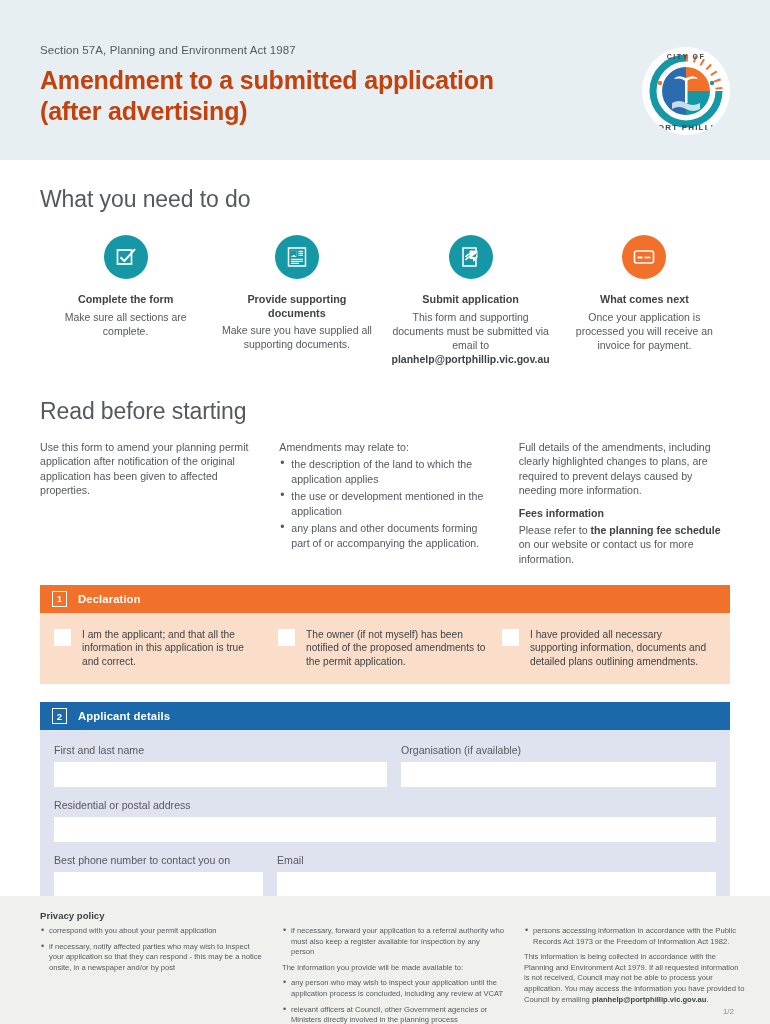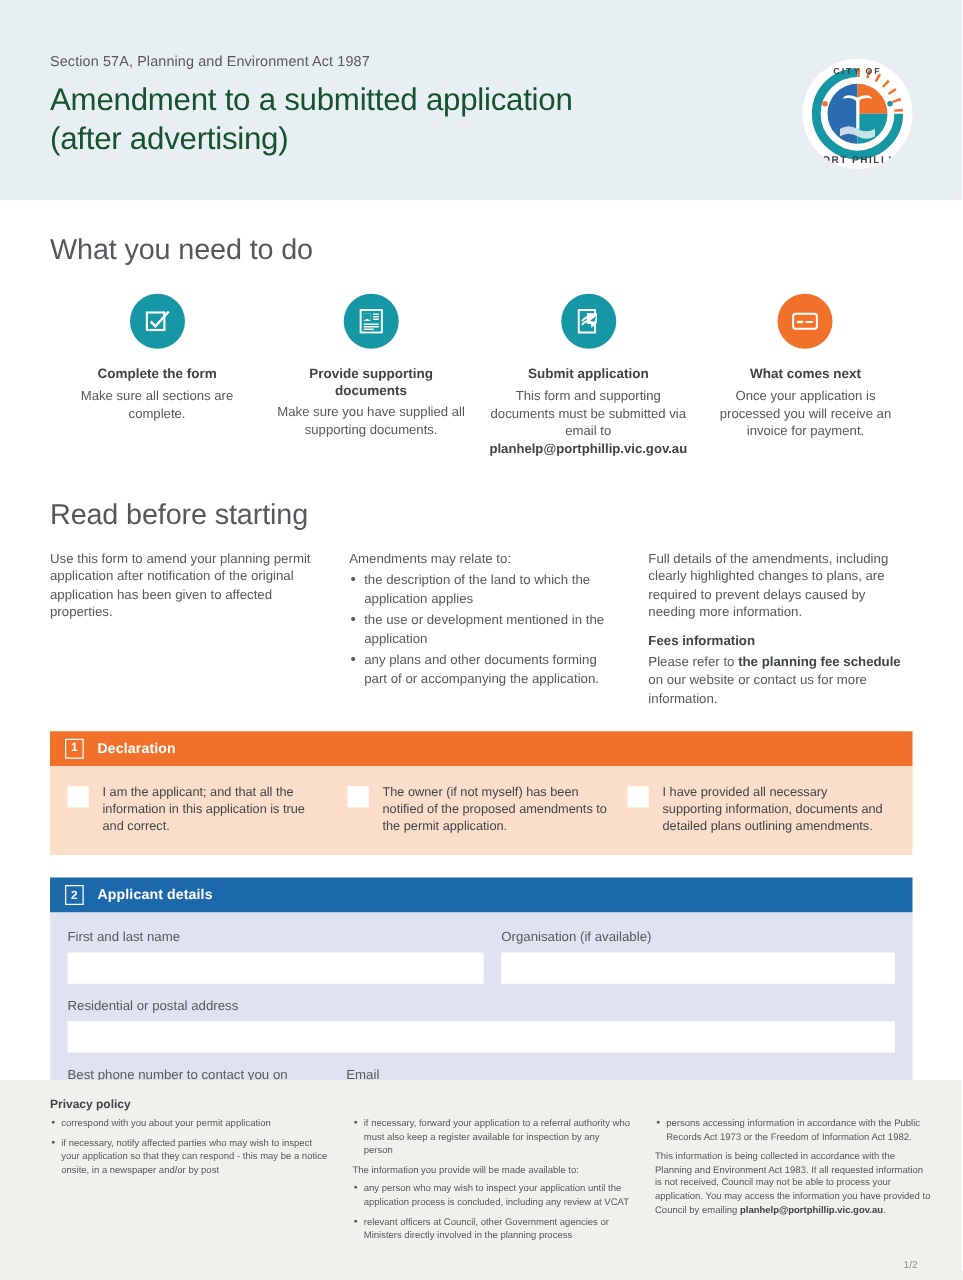--- a/index.html
+++ b/index.html
@@ -30,22 +30,22 @@
   }
   .header-eyebrow {
     font-size: 11.5px;
     color: #55585c;
     letter-spacing: 0.1px;
     margin-bottom: 9px;
   }
   .header-title {
     font-size: 25px;
     line-height: 31px;
-    font-weight: 400;
-    color: #14532d;
+    font-weight: 700;
+    color: #c2410c;
     letter-spacing: -0.2px;
     max-width: 540px;
   }
 
   
   .logo-wrap {
     position: absolute;
     top: 47px;
     right: 40px;
     width: 88px;
@@ -232,21 +232,21 @@
   .f-addr   { width: 100%; }
   .f-phone  { width: 209px; }
   .f-email  { flex: 1; }
 
   
   .privacy {
     position: absolute;
     left: 0;
     bottom: 0;
     width: 770px;
-    height: 160px;
+    height: 128px;
     background: #f0f1ec;
     padding: 14px 24px 10px 40px;
   }
   .privacy-title {
     font-size: 9.6px;
     font-weight: bold;
     color: #3f4347;
     margin-bottom: 5px;
   }
   .privacy-cols {
@@ -491,21 +491,21 @@
         <ul>
           <li>any person who may wish to inspect your application until the application process is concluded, including any review at VCAT</li>
           <li>relevant officers at Council, other Government agencies or Ministers directly involved in the planning process</li>
         </ul>
       </div>
 
       <div class="privacy-col">
         <ul>
           <li>persons accessing information in accordance with the Public Records Act 1973 or the Freedom of Information Act 1982.</li>
         </ul>
-        <p><span>This information is being collected in accordance with the Planning and Environment Act 1983. If all requested information is not received, Council may not be able to process your application. You may access the information you have provided to Council by emailing </span><span class="bold-inline">planhelp@portphillip.vic.gov.au</span><span>.</span></p>
+        <p><span>This information is being collected in accordance with the Planning and Environment Act 1979. If all requested information is not received, Council may not be able to process your application. You may access the information you have provided to Council by emailing </span><span class="bold-inline">planhelp@portphillip.vic.gov.au</span><span>.</span></p>
       </div>
 
     </div>
 
     <div class="page-num">1/2</div>
   </div>
 
 </div>
 
 </body></html>

